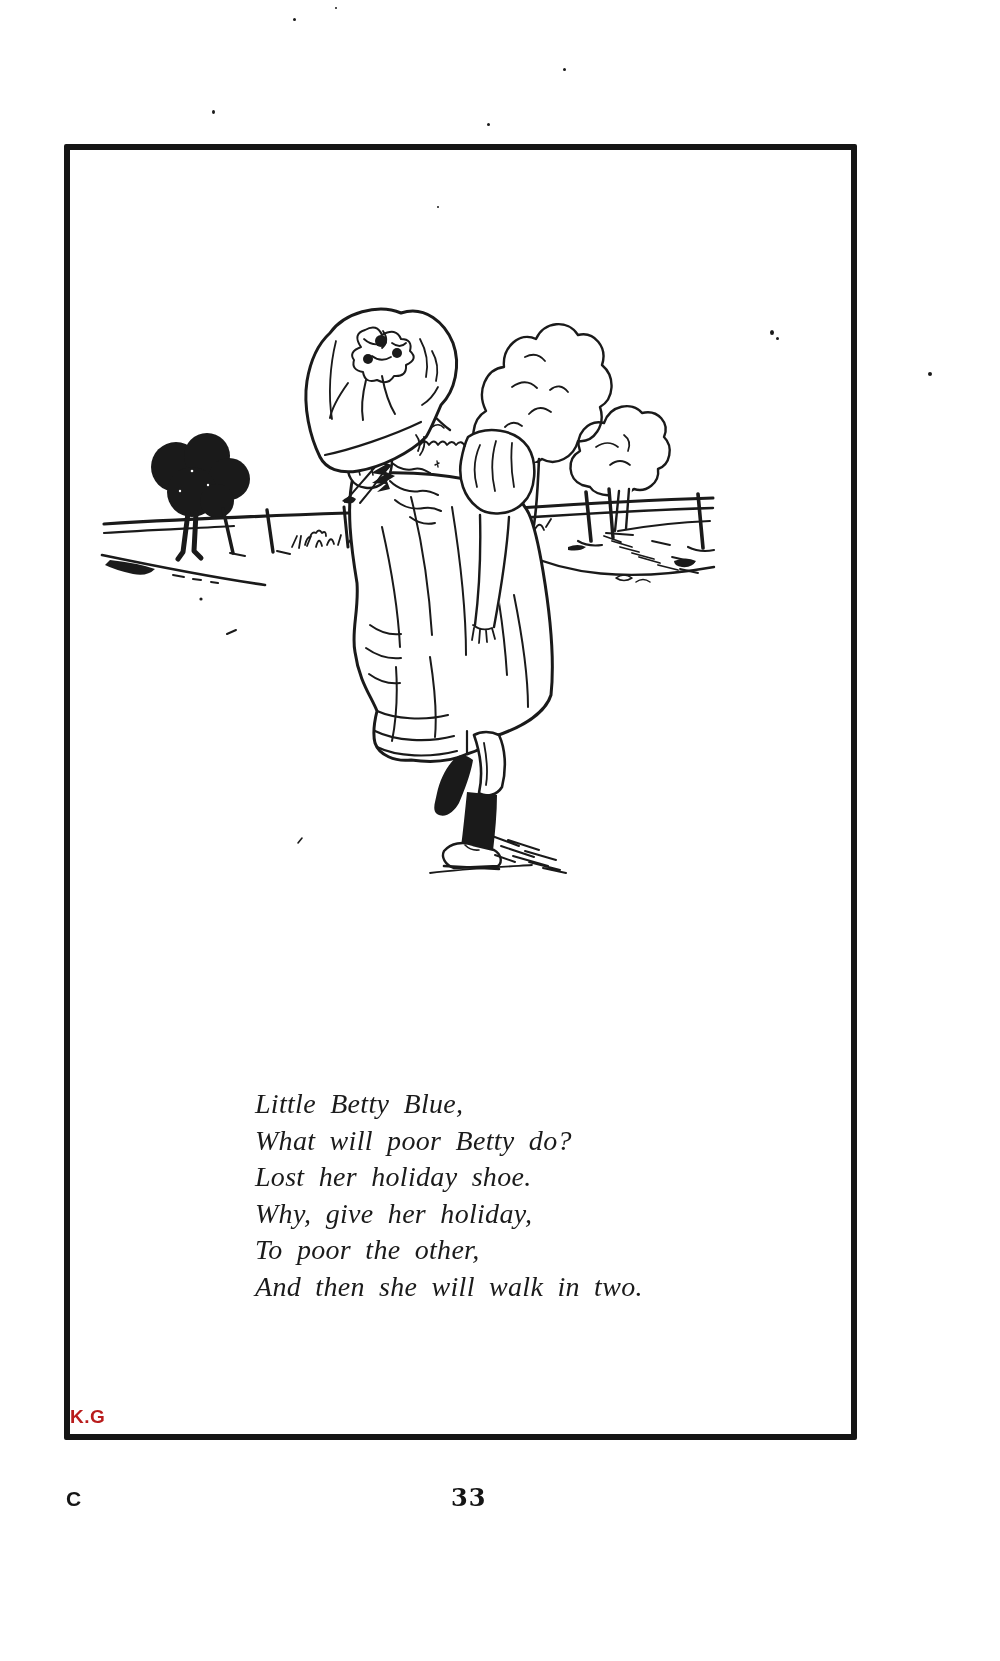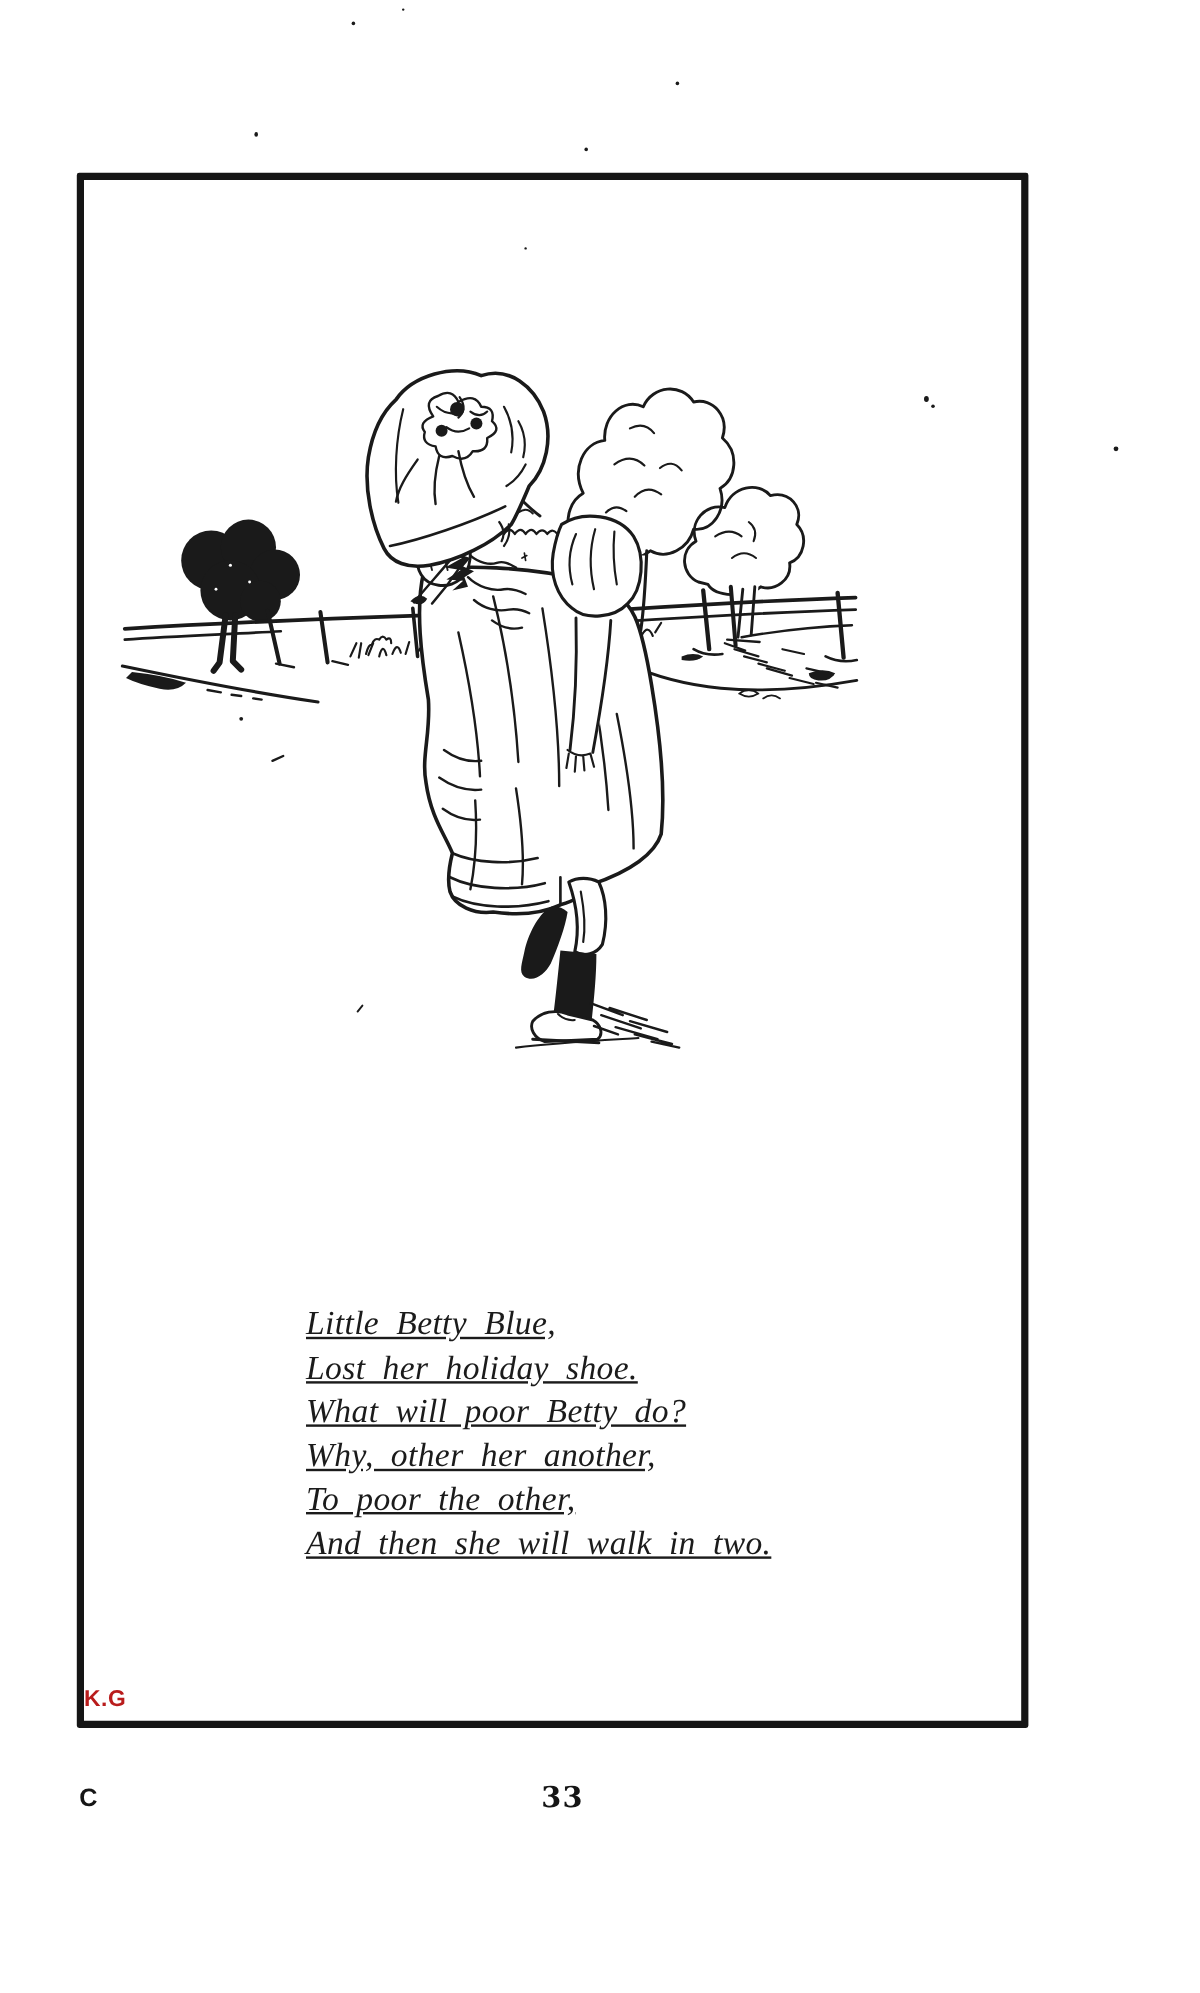--- a/index.html
+++ b/index.html
@@ -10,21 +10,21 @@
   }
   .speck{position:absolute;background:#1a1a1a;border-radius:50%;}
   .frame{
     position:absolute;left:64px;top:144px;width:793px;height:1296px;
     border:6px solid #151515;border-radius:2px;box-sizing:border-box;
   }
   .illustration{position:absolute;left:80px;top:295px;width:640px;height:580px;}
   .poem{
     position:absolute;left:255px;top:1086px;
     font-style:italic;font-size:28px;line-height:36.5px;
-    letter-spacing:0.3px;word-spacing:7px;white-space:nowrap;color:#1b1b1b;text-decoration:underline;
+    letter-spacing:0.3px;word-spacing:7px;white-space:nowrap;color:#1b1b1b;
   }
   .poem-line{display:block;}
   .monogram{
     position:absolute;left:70px;top:1406px;
     font-family:"Liberation Sans",sans-serif;font-weight:700;
     font-size:19px;letter-spacing:0.5px;color:#b91c1c;
   }
   .sig{
     position:absolute;left:66px;top:1487px;
     font-family:"Liberation Sans",sans-serif;font-weight:700;font-size:21px;color:#151515;
@@ -201,23 +201,23 @@
             <path d="M284,44 q10,9 21,3 M292,61 q9,7 19,1 M303,36 q7,10 -1,17 M312,48 q8,6 14,0" stroke-width="1.8"></path>
           </g>
           <path d="M268,88 C258,102 252,112 250,123 M286,85 C282,101 281,113 283,125 M302,81 C305,97 309,109 315,119" stroke-width="2"></path>
         </g>
       </g>
     </g>
   </svg>
 
   <div class="poem">
     <span class="poem-line">Little Betty Blue,</span>
+    <span class="poem-line">What will poor Betty do?</span>
     <span class="poem-line">Lost her holiday shoe.</span>
-    <span class="poem-line">What will poor Betty do?</span>
-    <span class="poem-line">Why, other her another,</span>
+    <span class="poem-line">Why, give her holiday,</span>
     <span class="poem-line">To poor the other,</span>
     <span class="poem-line">And then she will walk in two.</span>
   </div>
 
   <div class="monogram">K.G</div>
 
   <div class="sig">C</div>
 
   <div class="pageno">33</div>
 

